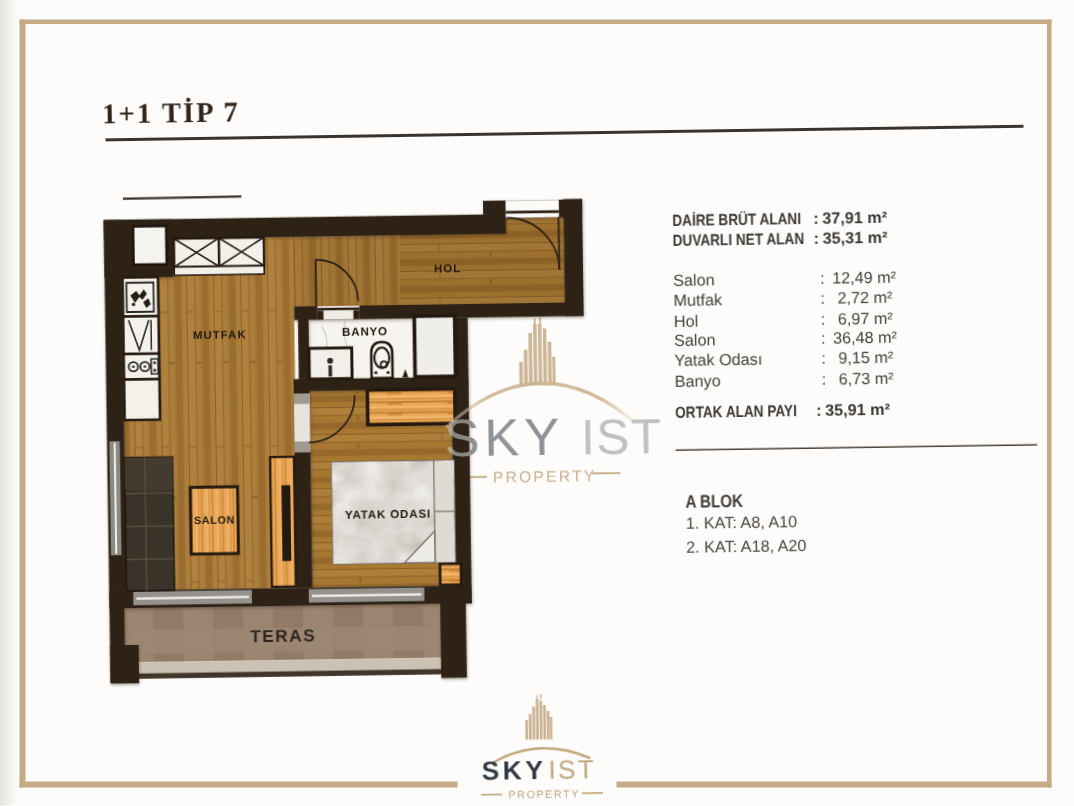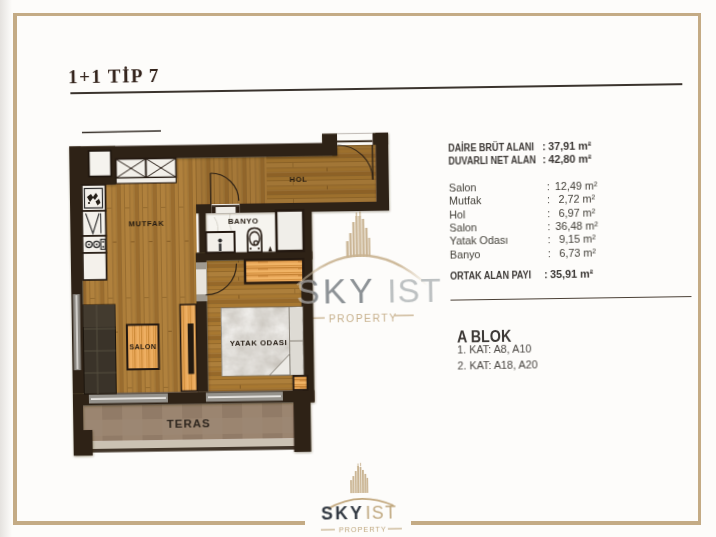--- a/index.html
+++ b/index.html
@@ -310,21 +310,21 @@
 
 <div class="row hdr" style="top:142.5px;">
       <span class="lab"><span class="sqz">DAİRE BRÜT ALANI</span></span>
       <span class="cln">:</span>
       <span class="val">37,91 m²</span>
     </div>
 
 <div class="row hdr" style="top:155.5px;">
       <span class="lab"><span class="sqz">DUVARLI NET ALAN</span></span>
       <span class="cln">:</span>
-      <span class="val">42,80 m²</span>
+      <span class="val">35,31 m²</span>
     </div>
 
 <div class="row" style="top:183px;">
       <span class="lab">Salon</span>
       <span class="cln" style="left:98px;">:</span>
       <span class="val">12,49 m²</span>
     </div>
 
 <div class="row" style="top:196.3px;">
       <span class="lab">Mutfak</span>
@@ -357,18 +357,18 @@
     </div>
 
 <div class="row hdr" style="top:271px;">
       <span class="lab"><span class="sqz">ORTAK ALAN PAYI</span></span>
       <span class="cln">:</span>
       <span class="val">35,91 m²</span>
     </div>
 
 <div class="abs" style="left:449.5px;top:300.5px;width:241px;height:1.6px;background:#4a3f35;"></div>
 
-<div class="abs" style="left:456px;top:328.5px;font-size:17px;font-weight:bold;color:#3c3835;text-decoration:underline;"><span class="sqz">A BLOK</span></div>
+<div class="abs" style="left:456px;top:328.5px;font-size:12px;font-weight:bold;color:#3c3835;text-decoration:underline;"><span class="sqz">A BLOK</span></div>
 
 <div class="abs" style="left:456px;top:344.5px;font-size:10.8px;color:#4a4642;">1. KAT: A8, A10</div>
 
 <div class="abs" style="left:456px;top:360.5px;font-size:10.8px;color:#4a4642;">2. KAT: A18, A20</div>
 </div>
 
 </body></html>

